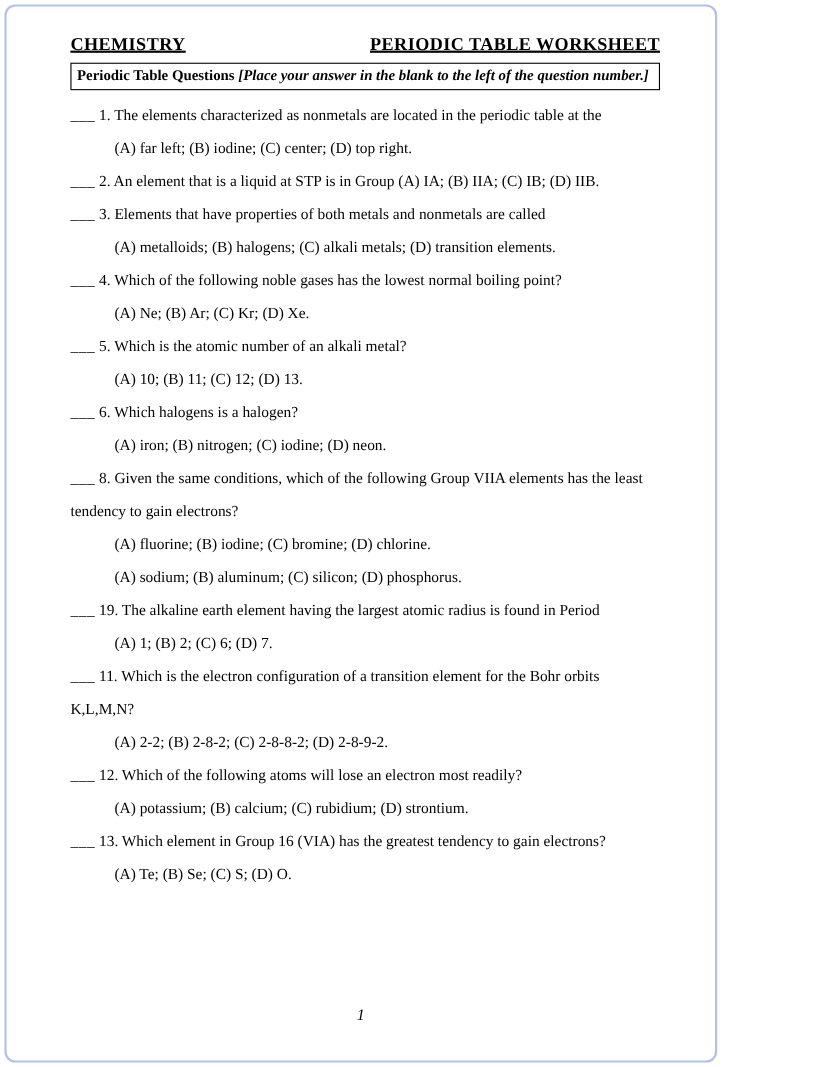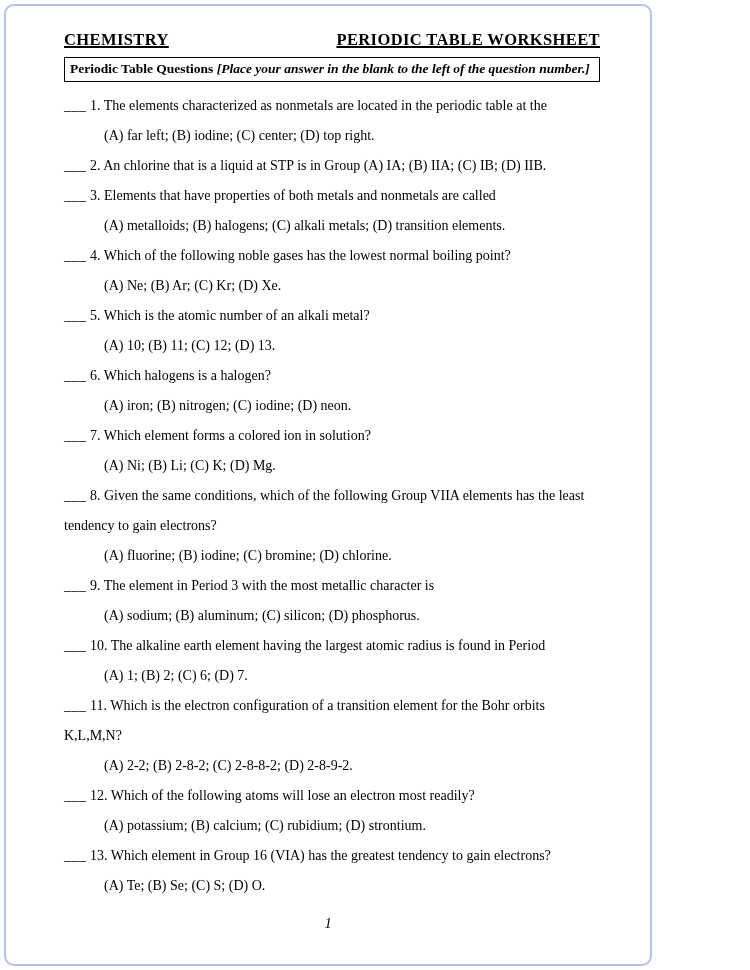--- a/index.html
+++ b/index.html
@@ -60,21 +60,21 @@
     </div>
 
     <div class="questions">
 
       <div class="q">
         <p class="line"><span class="blank">___</span> <span>1.</span> <span>The elements characterized as nonmetals are located in the periodic table at the</span></p>
         <p class="line choices">(A) far left; (B) iodine; (C) center; (D) top right.</p>
       </div>
 
       <div class="q">
-        <p class="line"><span class="blank">___</span> <span>2.</span> <span>An chlorine that is a liquid at STP is in Group (A) IA; (B) IIA; (C) IB; (D) IIB.</span></p>
+        <p class="line"><span class="blank">___</span> <span>2.</span> <span>An element that is a liquid at STP is in Group (A) IA; (B) IIA; (C) IB; (D) IIB.</span></p>
       </div>
 
       <div class="q">
         <p class="line"><span class="blank">___</span> <span>3.</span> <span>Elements that have properties of both metals and nonmetals are called</span></p>
         <p class="line choices">(A) metalloids; (B) halogens; (C) alkali metals; (D) transition elements.</p>
       </div>
 
       <div class="q">
         <p class="line"><span class="blank">___</span> <span>4.</span> <span>Which of the following noble gases has the lowest normal boiling point?</span></p>
         <p class="line choices">(A) Ne; (B) Ar; (C) Kr; (D) Xe.</p>
@@ -83,37 +83,32 @@
       <div class="q">
         <p class="line"><span class="blank">___</span> <span>5.</span> <span>Which is the atomic number of an alkali metal?</span></p>
         <p class="line choices">(A) 10; (B) 11; (C) 12; (D) 13.</p>
       </div>
 
       <div class="q">
         <p class="line"><span class="blank">___</span> <span>6.</span> <span>Which halogens is a halogen?</span></p>
         <p class="line choices">(A) iron; (B) nitrogen; (C) iodine; (D) neon.</p>
       </div>
 
-      <div class="q">
-        <p class="line"><span class="blank">___</span> <span>7.</span> <span>Which element forms a colored ion in solution?</span></p>
-        <p class="line choices">(A) Ni; (B) Li; (C) K; (D) Mg.</p>
-      </div>
 
       <div class="q">
         <p class="line"><span class="blank">___</span> <span>8.</span> <span>Given the same conditions, which of the following Group VIIA elements has the least tendency to gain electrons?</span></p>
         <p class="line choices">(A) fluorine; (B) iodine; (C) bromine; (D) chlorine.</p>
       </div>
 
       <div class="q">
-        <p class="line"><span class="blank">___</span> <span>9.</span> <span>The element in Period 3 with the most metallic character is</span></p>
         <p class="line choices">(A) sodium; (B) aluminum; (C) silicon; (D) phosphorus.</p>
       </div>
 
       <div class="q">
-        <p class="line"><span class="blank">___</span> <span>10.</span> <span>The alkaline earth element having the largest atomic radius is found in Period</span></p>
+        <p class="line"><span class="blank">___</span> <span>19.</span> <span>The alkaline earth element having the largest atomic radius is found in Period</span></p>
         <p class="line choices">(A) 1; (B) 2; (C) 6; (D) 7.</p>
       </div>
 
       <div class="q">
         <p class="line"><span class="blank">___</span> <span>11.</span> <span>Which is the electron configuration of a transition element for the Bohr orbits K,L,M,N?</span></p>
         <p class="line choices">(A) 2-2; (B) 2-8-2; (C) 2-8-8-2; (D) 2-8-9-2.</p>
       </div>
 
       <div class="q">
         <p class="line"><span class="blank">___</span> <span>12.</span> <span>Which of the following atoms will lose an electron most readily?</span></p>

